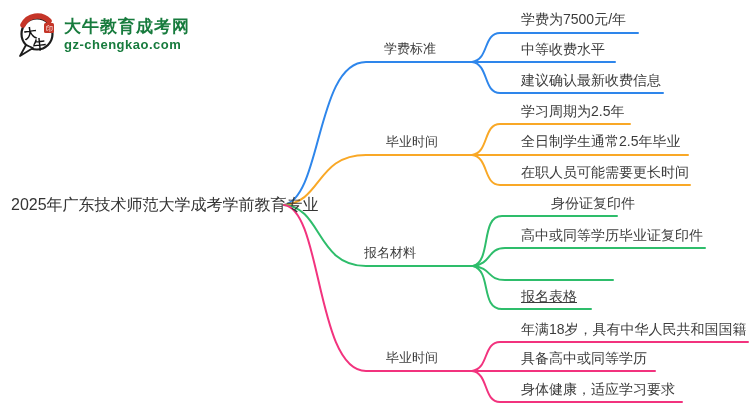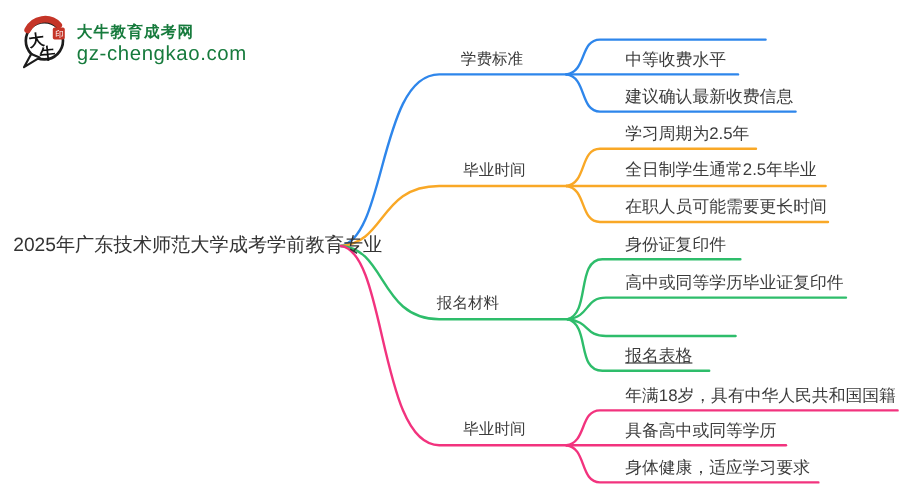--- a/index.html
+++ b/index.html
@@ -16,22 +16,22 @@
   }
   .branch-label{
     position:absolute;font-size:13px;color:#3c3c3c;white-space:nowrap;
   }
   .leaf-label{
     position:absolute;left:521px;font-size:14px;color:#3c3c3c;white-space:nowrap;
   }
   .logo{position:absolute;left:16px;top:12px;display:flex;align-items:flex-start;}
   .logo-badge{width:44px;height:48px;flex:0 0 auto;}
   .logo-text{margin-left:4px;padding-top:5px;}
-  .logo-title{font-size:13px;font-weight:bold;color:#177B3D;letter-spacing:1px;line-height:20px;}
-  .logo-subtitle{font-size:17px;font-weight:normal;color:#177B3D;letter-spacing:0.5px;line-height:16px;}
+  .logo-title{font-size:17px;font-weight:bold;color:#177B3D;letter-spacing:1px;line-height:20px;}
+  .logo-subtitle{font-size:13px;font-weight:bold;color:#177B3D;letter-spacing:0.5px;line-height:16px;}
 </style>
 </head>
 <body>
 
 <div class="stage">
 
   <div class="logo">
     <svg class="logo-badge" viewBox="0 0 44 48">
 
       <circle cx="21" cy="22" r="15.5" fill="#ffffff" stroke="#1c1c1c" stroke-width="2.2"></circle>
@@ -83,28 +83,29 @@
     </g>
   </svg>
 
   <div class="root-topic">2025年广东技术师范大学成考学前教育专业</div>
 
   <div class="branch-label" style="left:384px;top:40px;">学费标准</div>
   <div class="branch-label" style="left:386px;top:133px;">毕业时间</div>
   <div class="branch-label" style="left:364px;top:244px;">报名材料</div>
   <div class="branch-label" style="left:386px;top:349px;">毕业时间</div>
 
+  <div class="leaf-label" style="top:11px;">学费为7500元/年</div>
   <div class="leaf-label" style="top:72px;">建议确认最新收费信息</div>
   <div class="leaf-label" style="top:41px;">中等收费水平</div>
 
   <div class="leaf-label" style="top:103px;">学习周期为2.5年</div>
   <div class="leaf-label" style="top:133px;">全日制学生通常2.5年毕业</div>
   <div class="leaf-label" style="top:164px;">在职人员可能需要更长时间</div>
 
-  <div class="leaf-label" style="top:195px;">身份证复印件</div>
+  <div class="leaf-label" style="top:195px;margin-left:30px;">身份证复印件</div>
   <div class="leaf-label" style="top:227px;">高中或同等学历毕业证复印件</div>
   <div class="leaf-label" style="top:288px;text-decoration:underline;">报名表格</div>
 
   <div class="leaf-label" style="top:321px;">年满18岁，具有中华人民共和国国籍</div>
   <div class="leaf-label" style="top:350px;">具备高中或同等学历</div>
   <div class="leaf-label" style="top:381px;">身体健康，适应学习要求</div>
 
 </div>
 
 </body></html>

